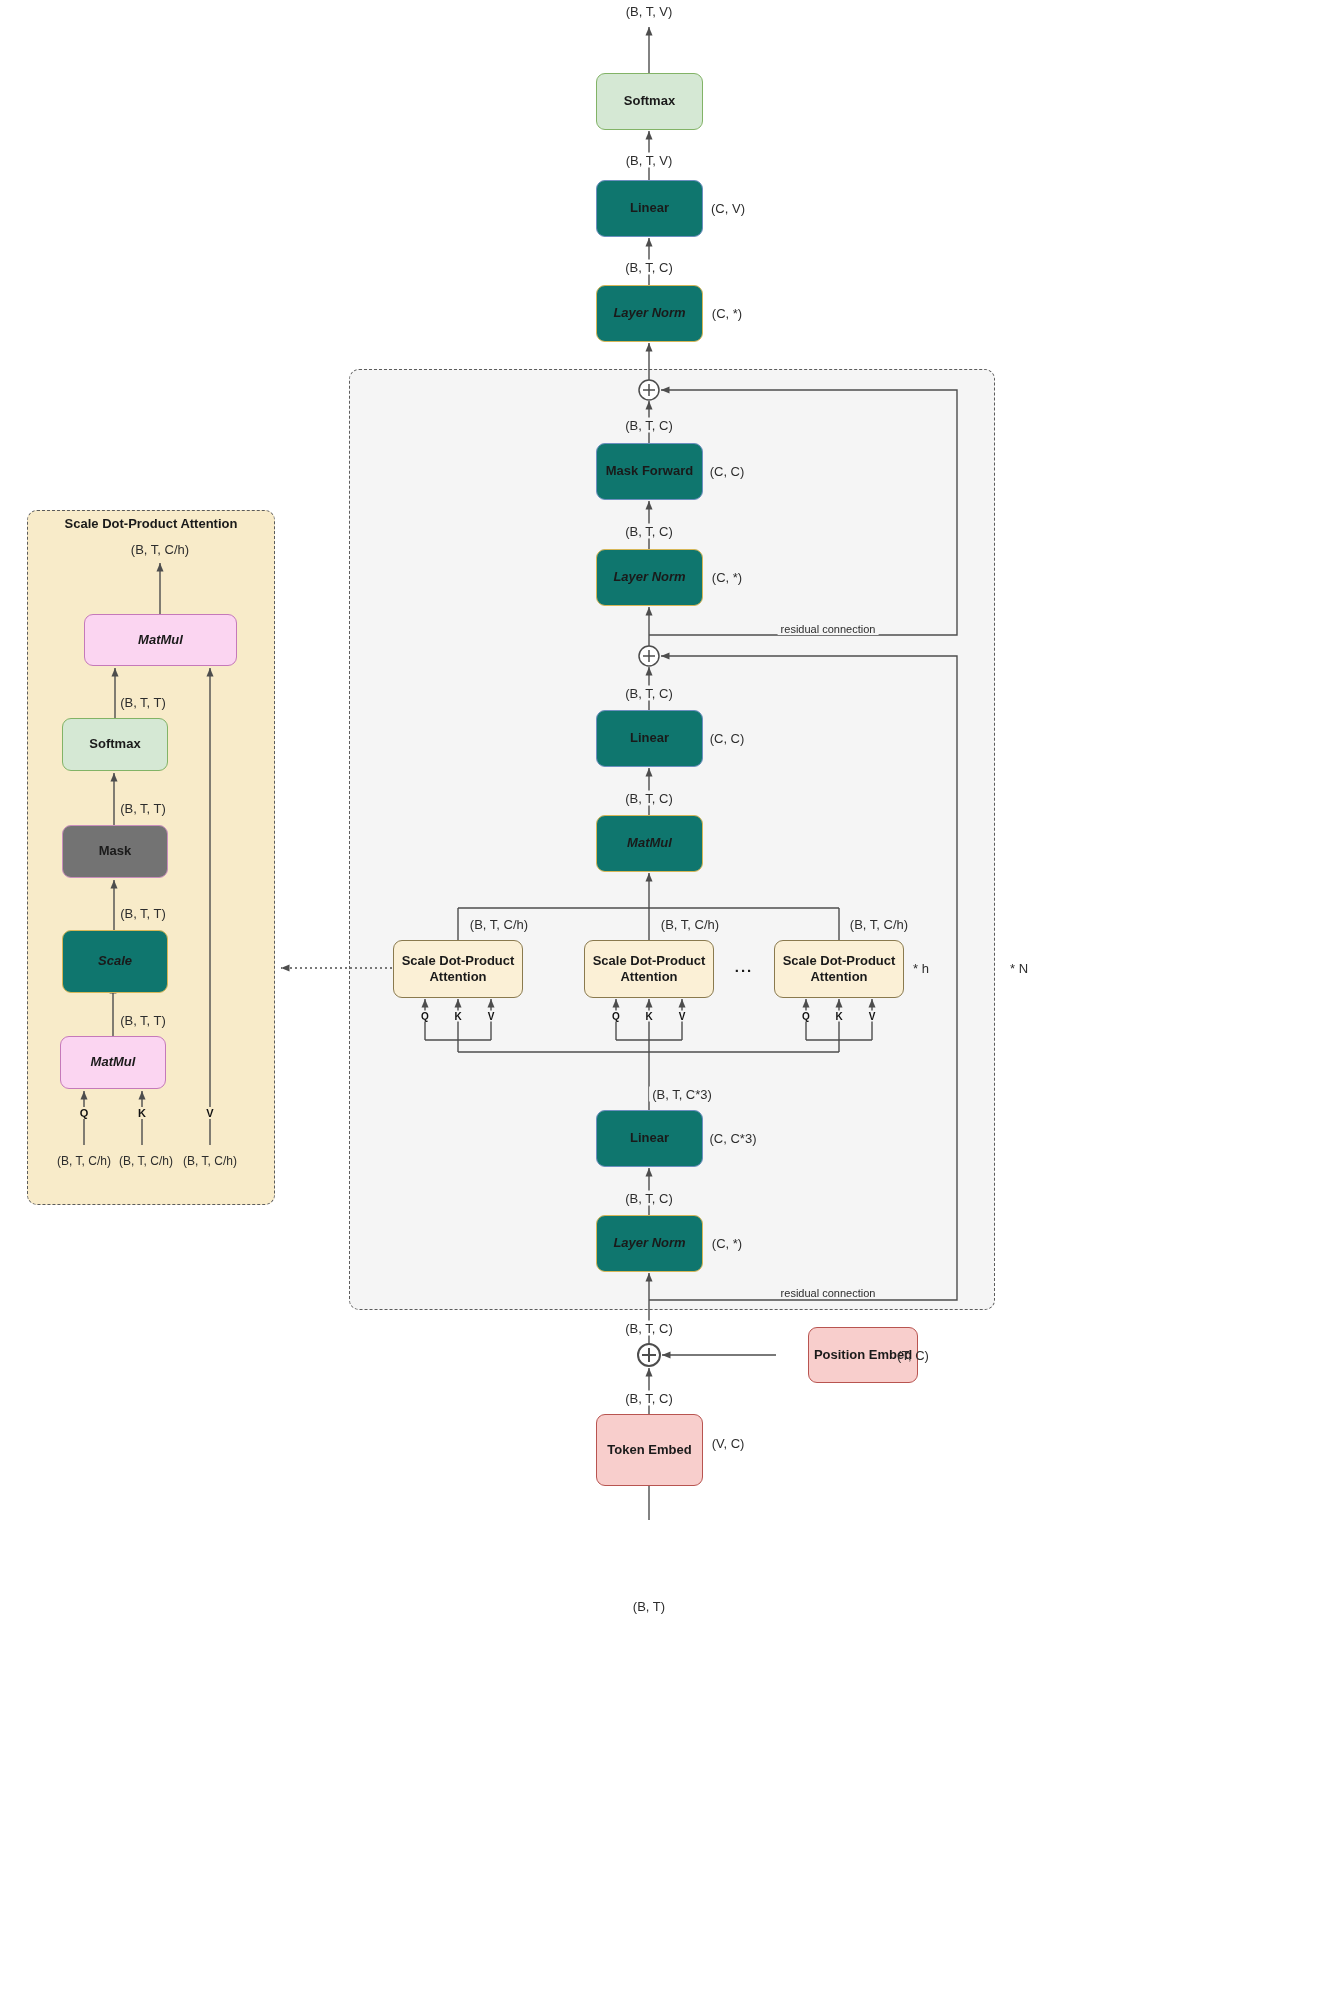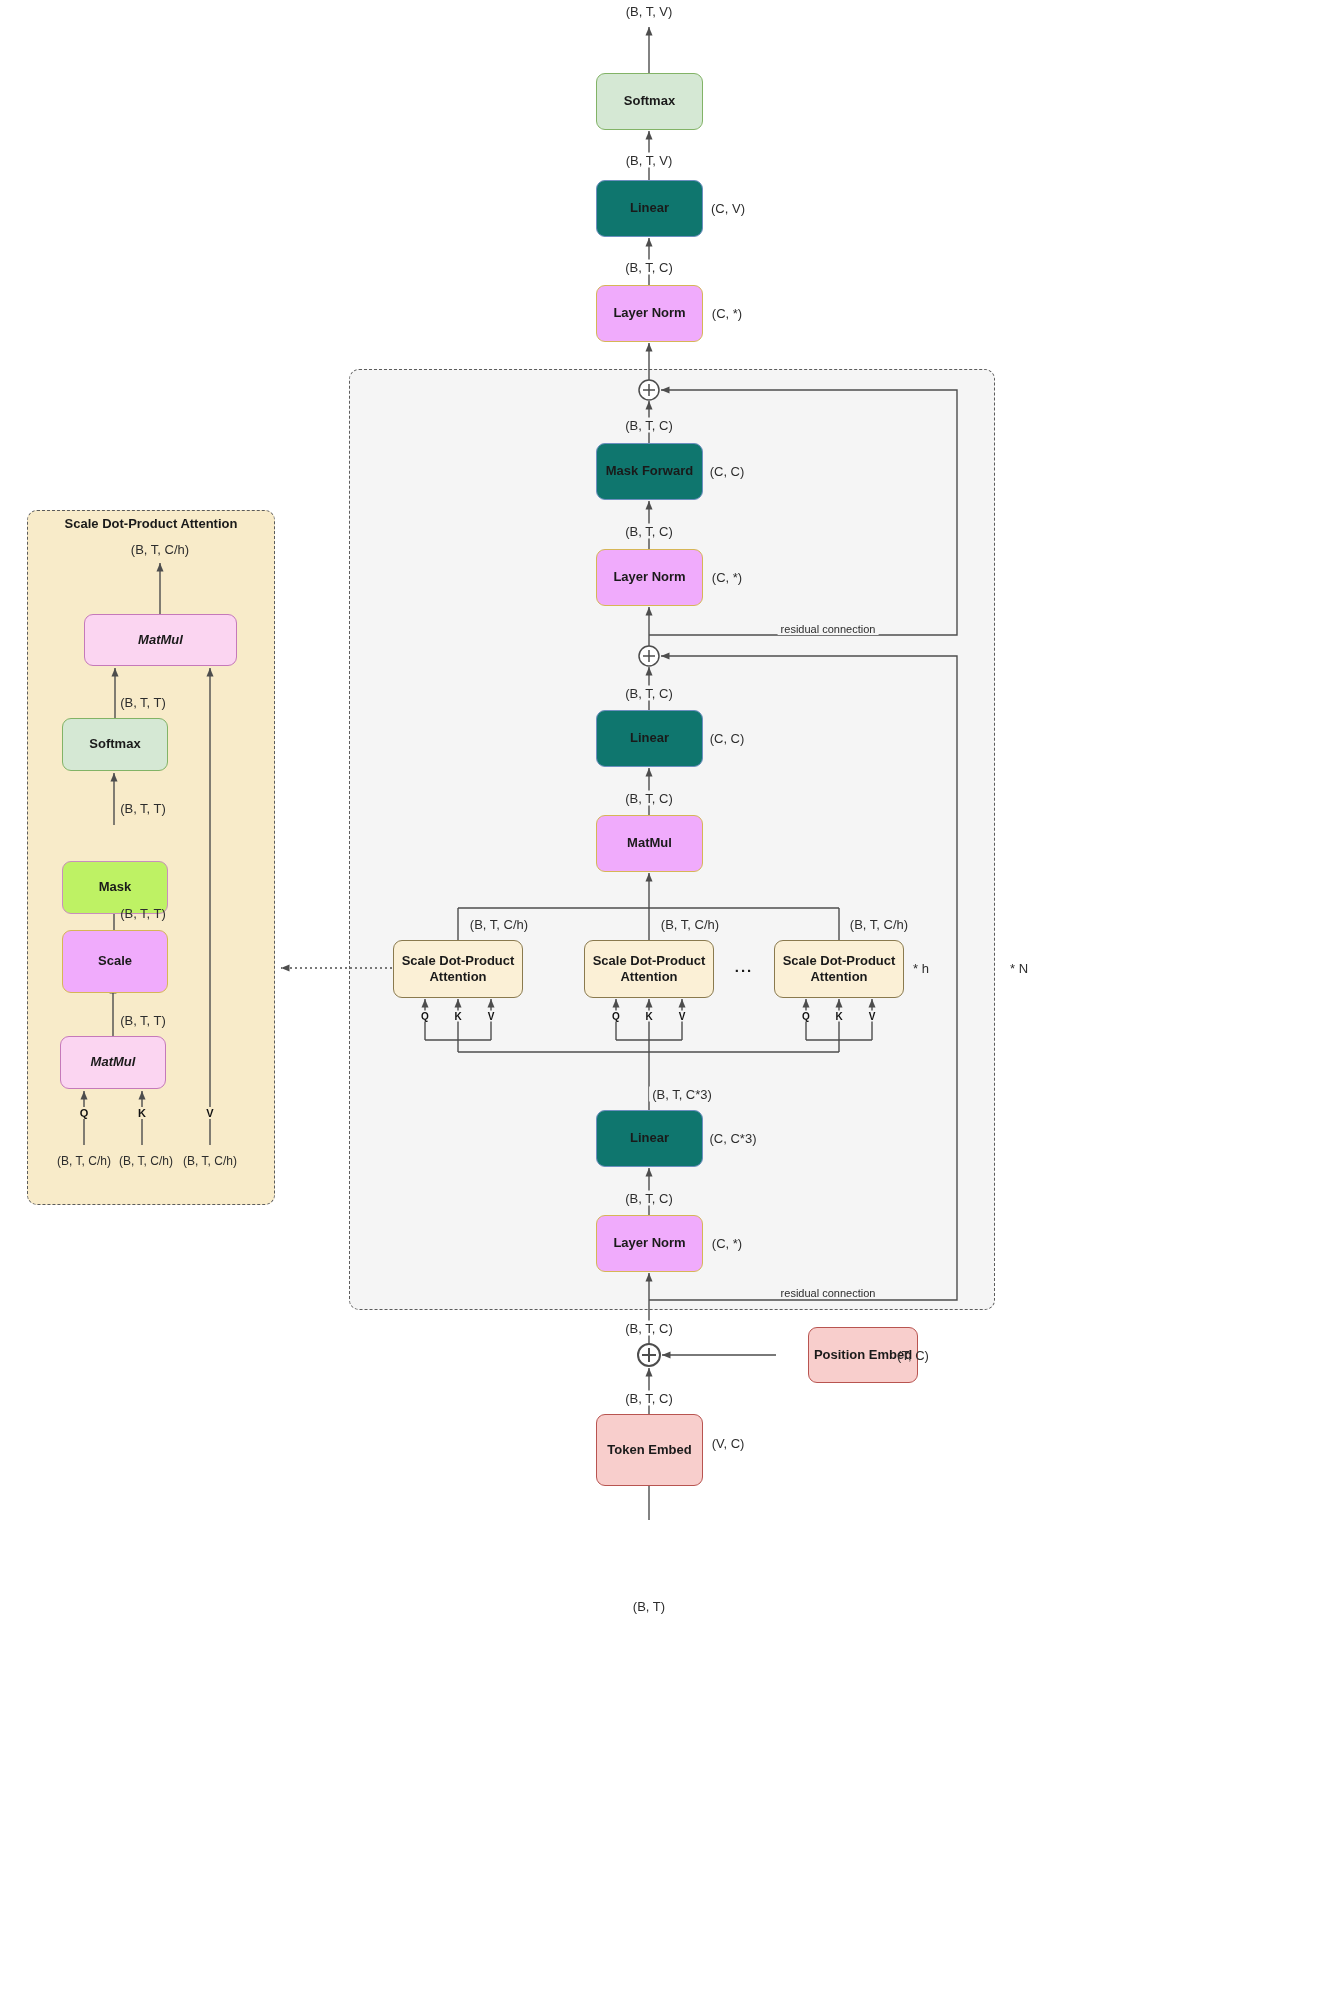--- a/index.html
+++ b/index.html
@@ -10,25 +10,25 @@
   .container { position:absolute; border:1.6px dashed #5c5c5c; border-radius:10px; z-index:0; }
   #block  { left:349px; top:369px;  width:646px; height:941px; background:#f5f5f5; }
   #panel  { left:27px;  top:510px;  width:248px; height:695px; background:#f8ebc9; }
 
   svg.wires { position:absolute; left:0; top:0; z-index:1; pointer-events:none; }
 
   .box { position:absolute; z-index:2; display:flex; align-items:center; justify-content:center;
          text-align:center; font-size:13px; font-weight:bold; color:#1a1a1a;
          border:1px solid #000; border-radius:9px; line-height:1.25; padding:2px; }
   .blue     { background:#0f766e; border-color:#6c8ebf; }
-  .yellow   { background:#f0abfc; border-color:#d6b656; }
+  .yellow   { background:#0f766e; border-color:#d6b656;font-style:italic; }
   .green    { background:#d5e8d4; border-color:#82b366; }
   .red      { background:#f8cecc; border-color:#b85450; }
   .magenta  { background:#fbd5f1; border-color:#c579ba;font-style:italic; }
-  .palepink { background:#bef264; border-color:#c98ebc;margin-top:36px; }
+  .palepink { background:#737373; border-color:#c98ebc; }
   .tan      { background:#fbf0d6; border-color:#8a7a4e; }
 
   .lbl { position:absolute; z-index:2; transform:translate(-50%,-50%);
          font-size:13px; color:#2d2d2d; white-space:nowrap; }
   .bgw { background:#ffffff; padding:0 3px; }
   .bgg { background:#f5f5f5; padding:0 3px; }
   .small { font-size:11px; }
   .dots { font-size:15px; font-weight:bold; letter-spacing:2px; color:#1a1a1a; }
   .qkv  { font-size:10px; font-weight:bold; color:#111; background:#f5f5f5; padding:0 1px; }
   .qkvp { font-size:11px; font-weight:bold; color:#111; background:#f8ebc9; padding:0 2px; }

